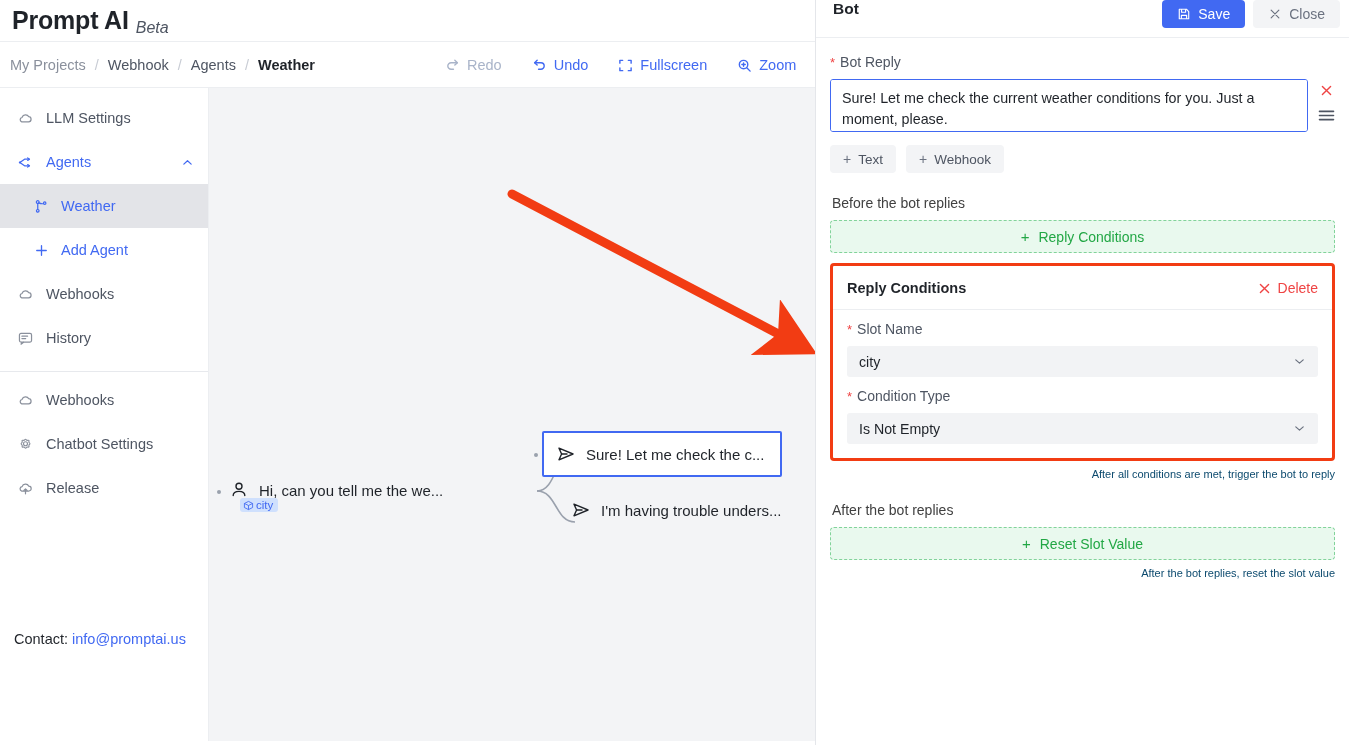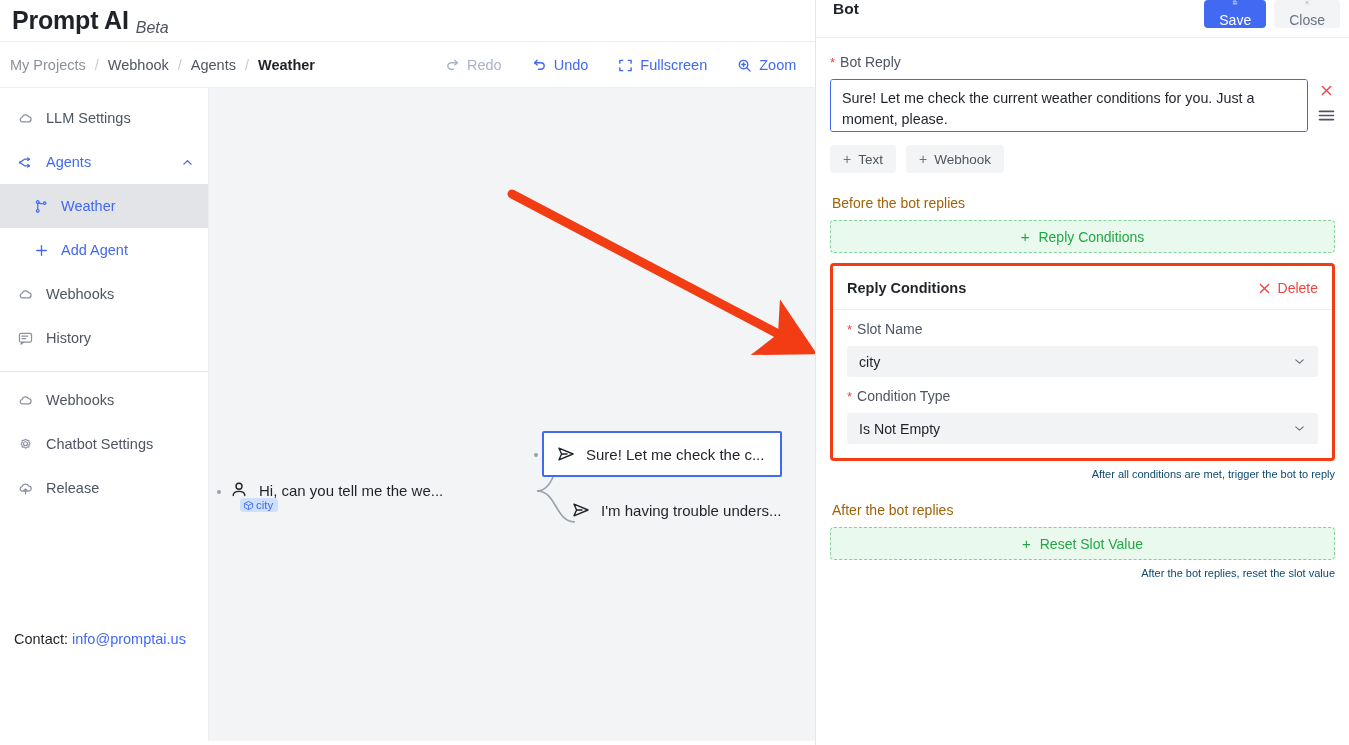--- a/index.html
+++ b/index.html
@@ -122,21 +122,21 @@
   .panel-head {
     height: 38px; display: flex; align-items: flex-start;
     padding: 0 9px 0 17px; border-bottom: 1px solid #eceef1;
     flex: 0 0 38px;
   }
   .panel-title { font-size: 15.5px; font-weight: bold; color: #1f2329; }
   .panel-actions { margin-left: auto; display: flex; gap: 8px; }
   .btn {
     height: 28px; display: flex; align-items: center; gap: 7px;
     padding: 0 15px; border-radius: 4px; font-size: 14px; cursor: pointer;
-    border: none; font-family: inherit; flex-direction: column;
+    border: none; font-family: inherit;
   }
   .btn-primary { background: #4169f2; color: #fff; }
   .btn-ghost { background: #f3f4f6; color: #6b7280; }
   .btn-ico { width: 14px; height: 14px; display: block; }
 
   .panel-body { padding: 16px 14px 0 14px; overflow-y: auto; flex: 1; }
 
   .field-label {
     font-size: 14px; color: #4e5562; display: flex; align-items: center;
     gap: 5px; margin-bottom: 9px;
@@ -155,21 +155,21 @@
 
   .chip-row { display: flex; gap: 10px; margin-top: 13px; }
   .chip {
     background: #f3f4f6; color: #4e5562; font-size: 13.5px;
     padding: 6px 13px; border-radius: 4px; display: flex; align-items: center;
     gap: 7px; cursor: pointer;
   }
   .chip .plus { font-size: 14px; color: #6b7280; }
 
   .section-label {
-    font-size: 14px; color: #a16207; margin: 22px 0 9px 2px;
+    font-size: 14px; color: #404040; margin: 22px 0 9px 2px;
   }
   .add-dashed {
     border: 1px dashed #82d39a; background: #e9f9ee; color: #22a745;
     border-radius: 4px; height: 33px; display: flex; align-items: center;
     justify-content: center; gap: 9px; font-size: 14px; cursor: pointer;
   }
   .add-dashed .plus { font-size: 15px; }
 
   .cond-card {
     border: 3px solid #f23c13; border-radius: 4px; margin-top: 10px;

